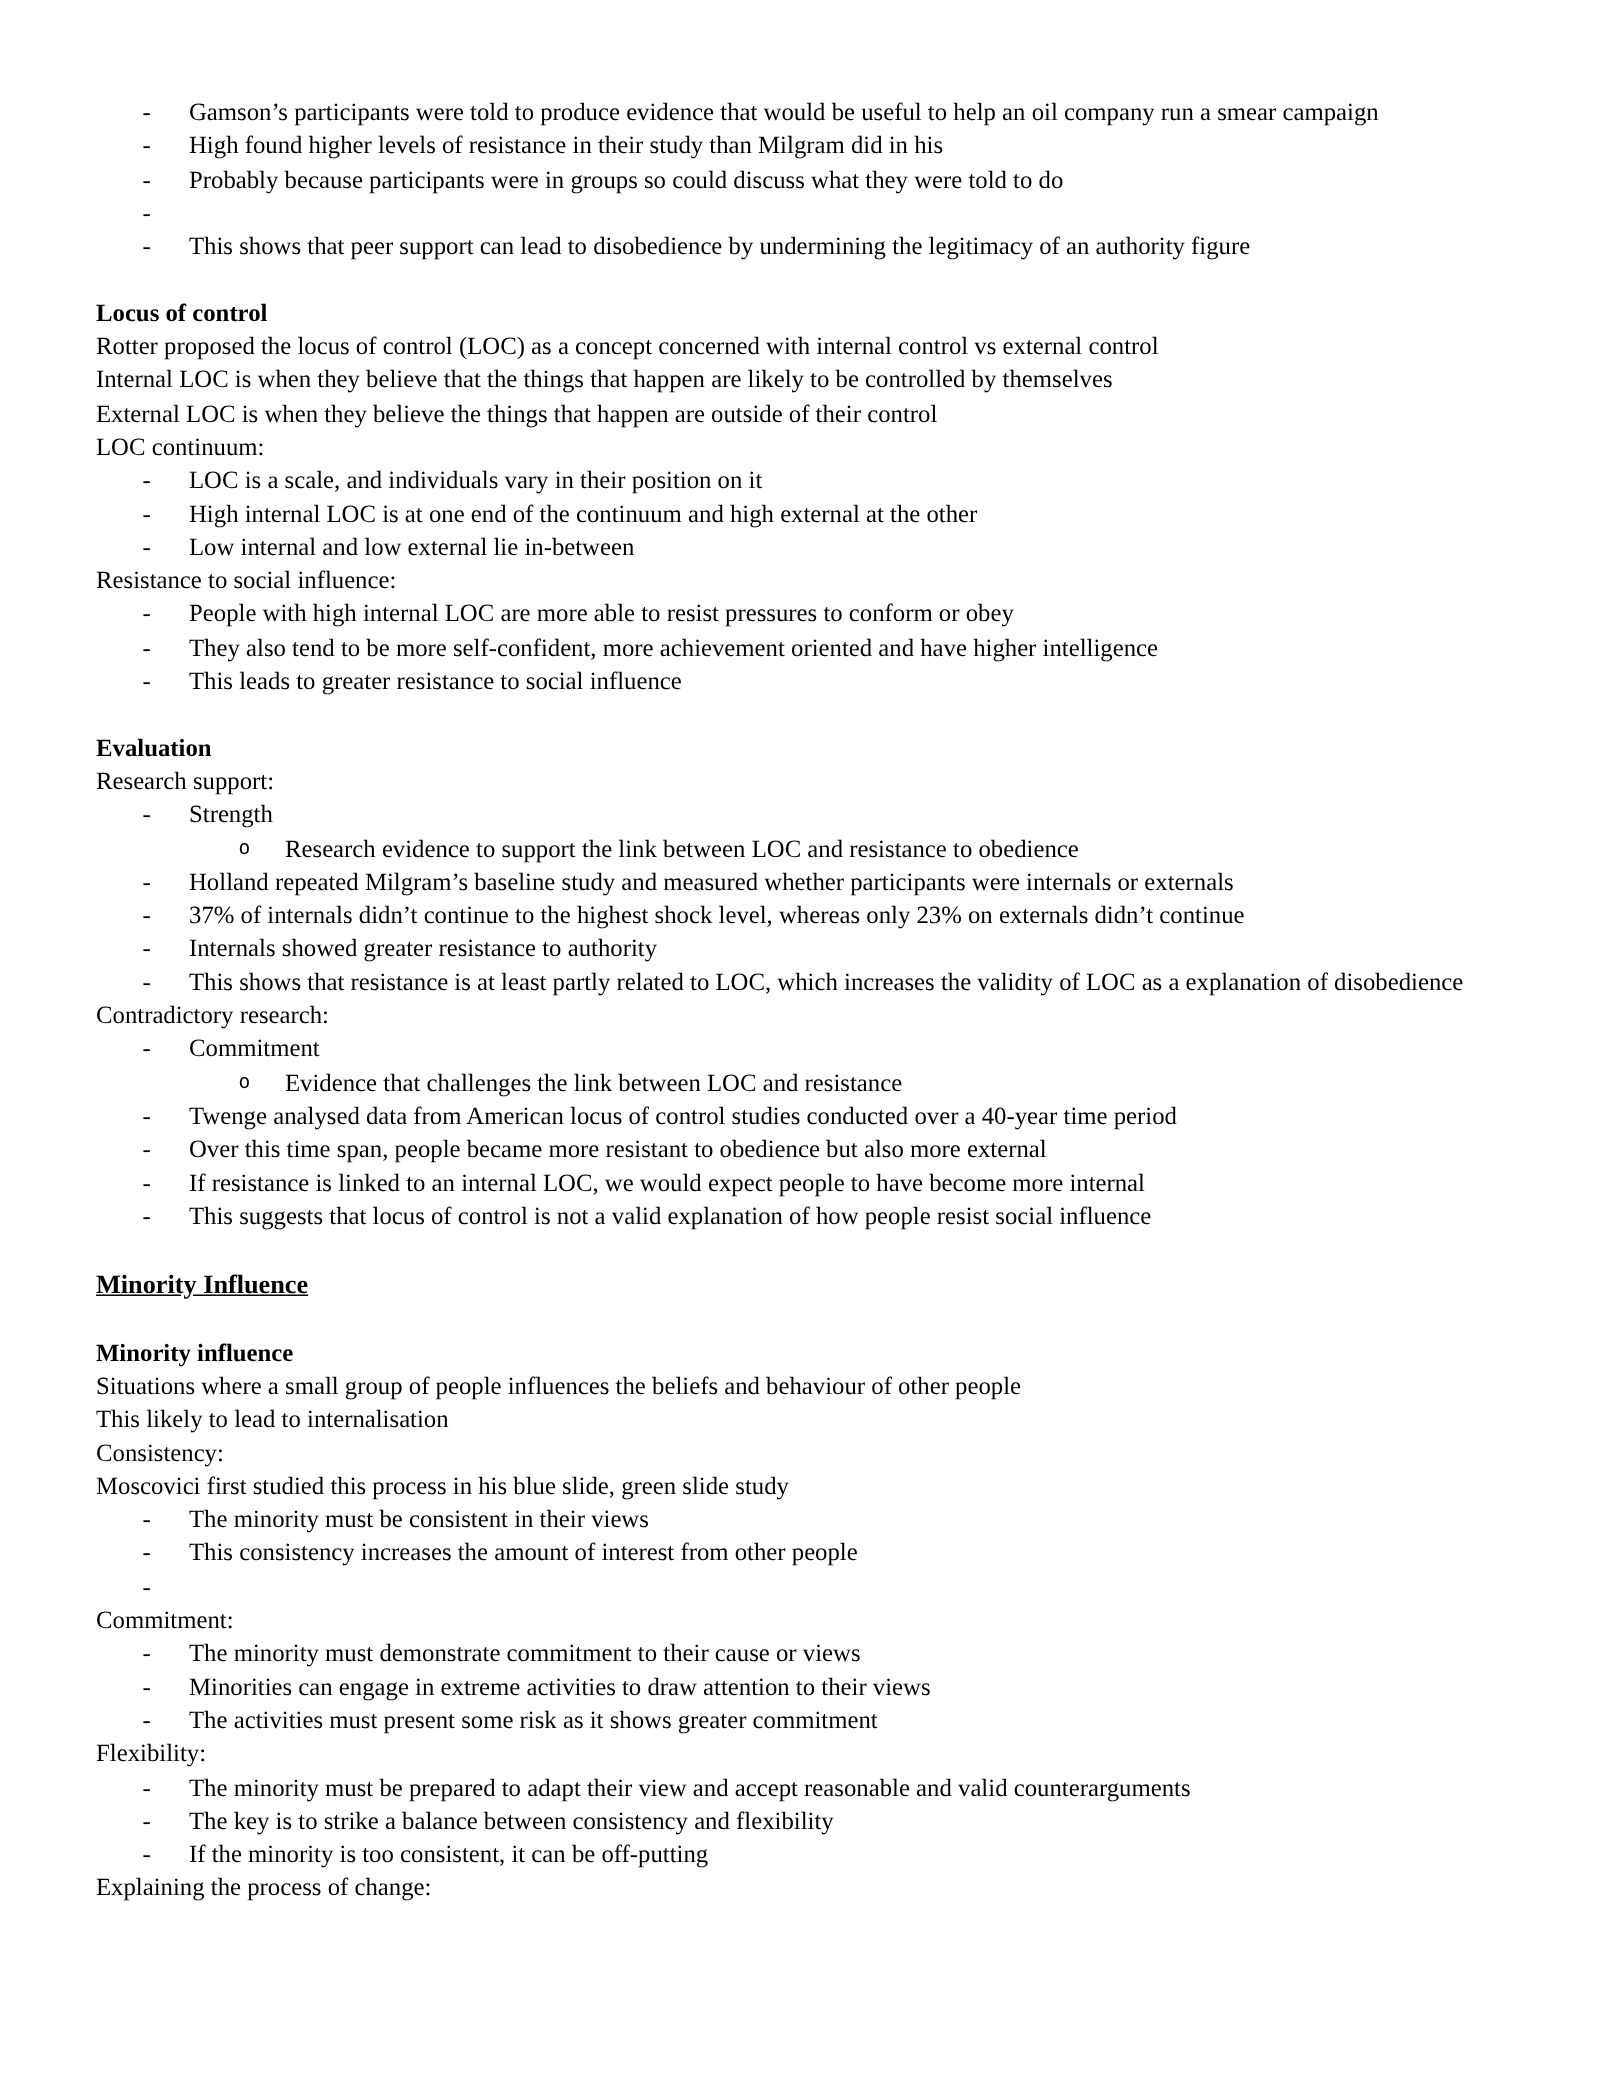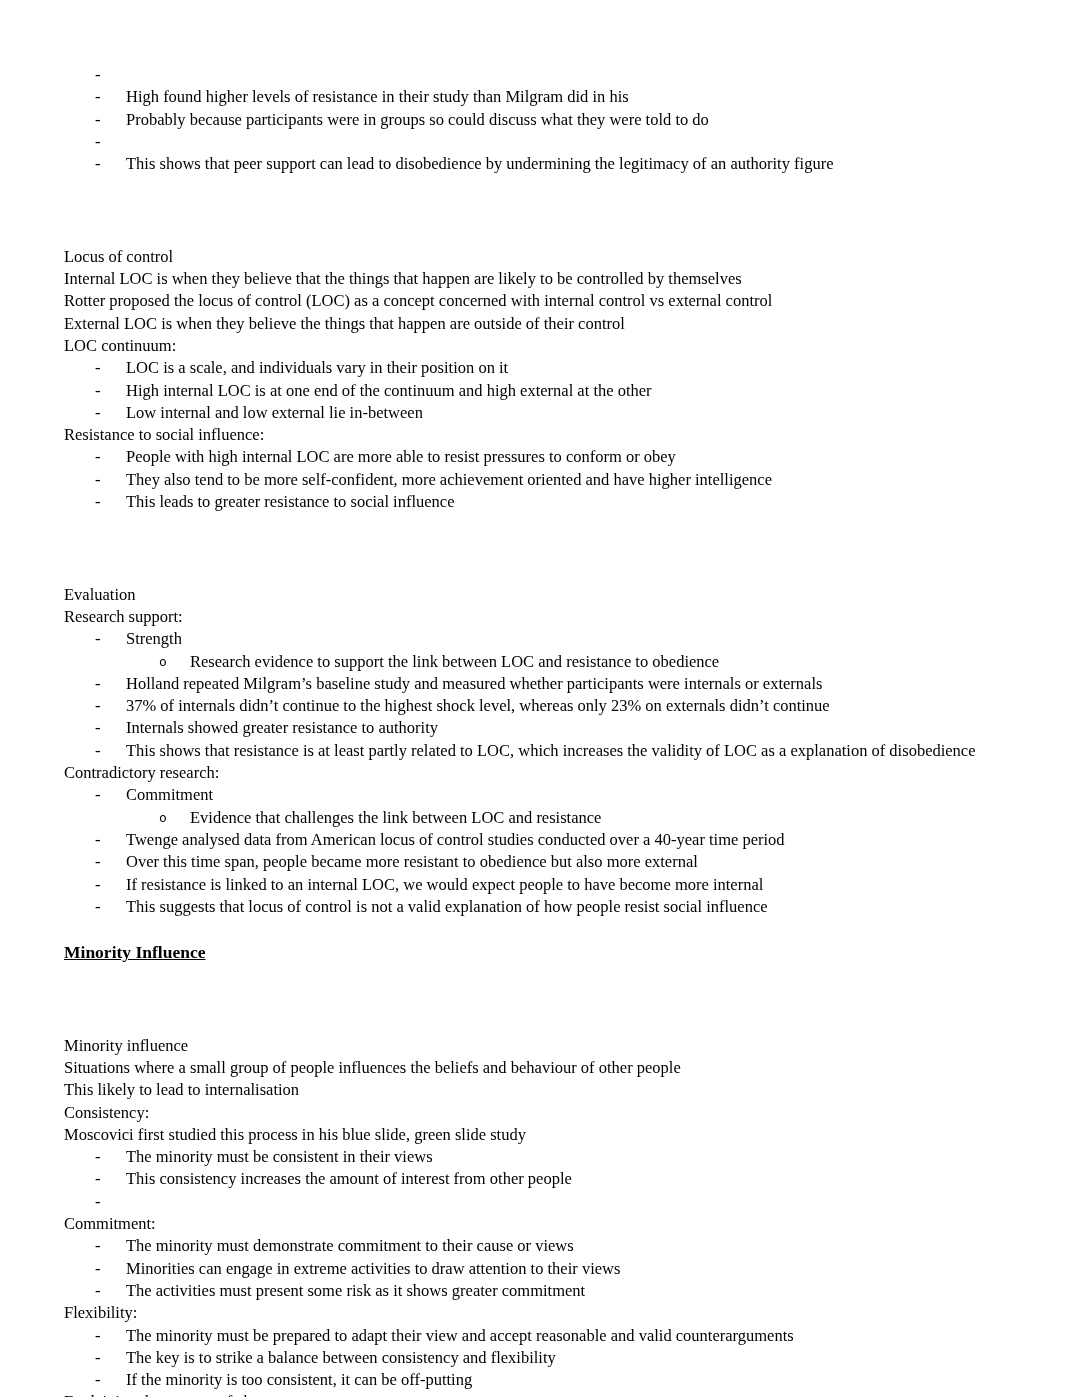--- a/index.html
+++ b/index.html
@@ -14,21 +14,21 @@
     margin: 0 auto;
     background: #ffffff;
     padding: 64px 70px 40px 64px;
     font-family: "Liberation Serif", "DejaVu Serif", serif;
     font-size: 16.5px;
     line-height: 22.3px;
     color: #000000;
     overflow: hidden;
   }
   .p { }
-  .h2 { font-weight: normal; margin-top: 48px; }
+  .h2 { font-weight: bold; }
   .h1 {
     font-weight: bold;
     font-size: 17.5px;
     line-height: 24px;
     text-decoration: underline;
   }
   .gap { height: 22.3px; }
   .bullet { display: flex; }
   .bullet .marker { flex: 0 0 31px; }
   .li1 { margin-left: 31px; }
@@ -37,40 +37,41 @@
     font-family: "DejaVu Sans Mono", "Liberation Mono", monospace;
     font-size: 13px;
   }
 </style>
 </head>
 <body>
 
 <div class="page">
     <div class="bullet li1">
       <span class="marker">-</span>
+      <span class="text">Gamson’s participants were told to produce evidence that would be useful to help an oil company run a smear campaign</span>
     </div>
     <div class="bullet li1">
       <span class="marker">-</span>
       <span class="text">High found higher levels of resistance in their study than Milgram did in his</span>
     </div>
     <div class="bullet li1">
       <span class="marker">-</span>
       <span class="text">Probably because participants were in groups so could discuss what they were told to do</span>
     </div>
     <div class="bullet li1">
       <span class="marker">-</span>
     </div>
     <div class="bullet li1">
       <span class="marker">-</span>
       <span class="text">This shows that peer support can lead to disobedience by undermining the legitimacy of an authority figure</span>
     </div>
     <div class="gap"></div>
     <div class="h2">Locus of control</div>
+    <div class="p">Rotter proposed the locus of control (LOC) as a concept concerned with internal control vs external control</div>
     <div class="p">Internal LOC is when they believe that the things that happen are likely to be controlled by themselves</div>
-    <div class="p">Rotter proposed the locus of control (LOC) as a concept concerned with internal control vs external control</div>
     <div class="p">External LOC is when they believe the things that happen are outside of their control</div>
     <div class="p">LOC continuum:</div>
     <div class="bullet li1">
       <span class="marker">-</span>
       <span class="text">LOC is a scale, and individuals vary in their position on it</span>
     </div>
     <div class="bullet li1">
       <span class="marker">-</span>
       <span class="text">High internal LOC is at one end of the continuum and high external at the other</span>
     </div>

